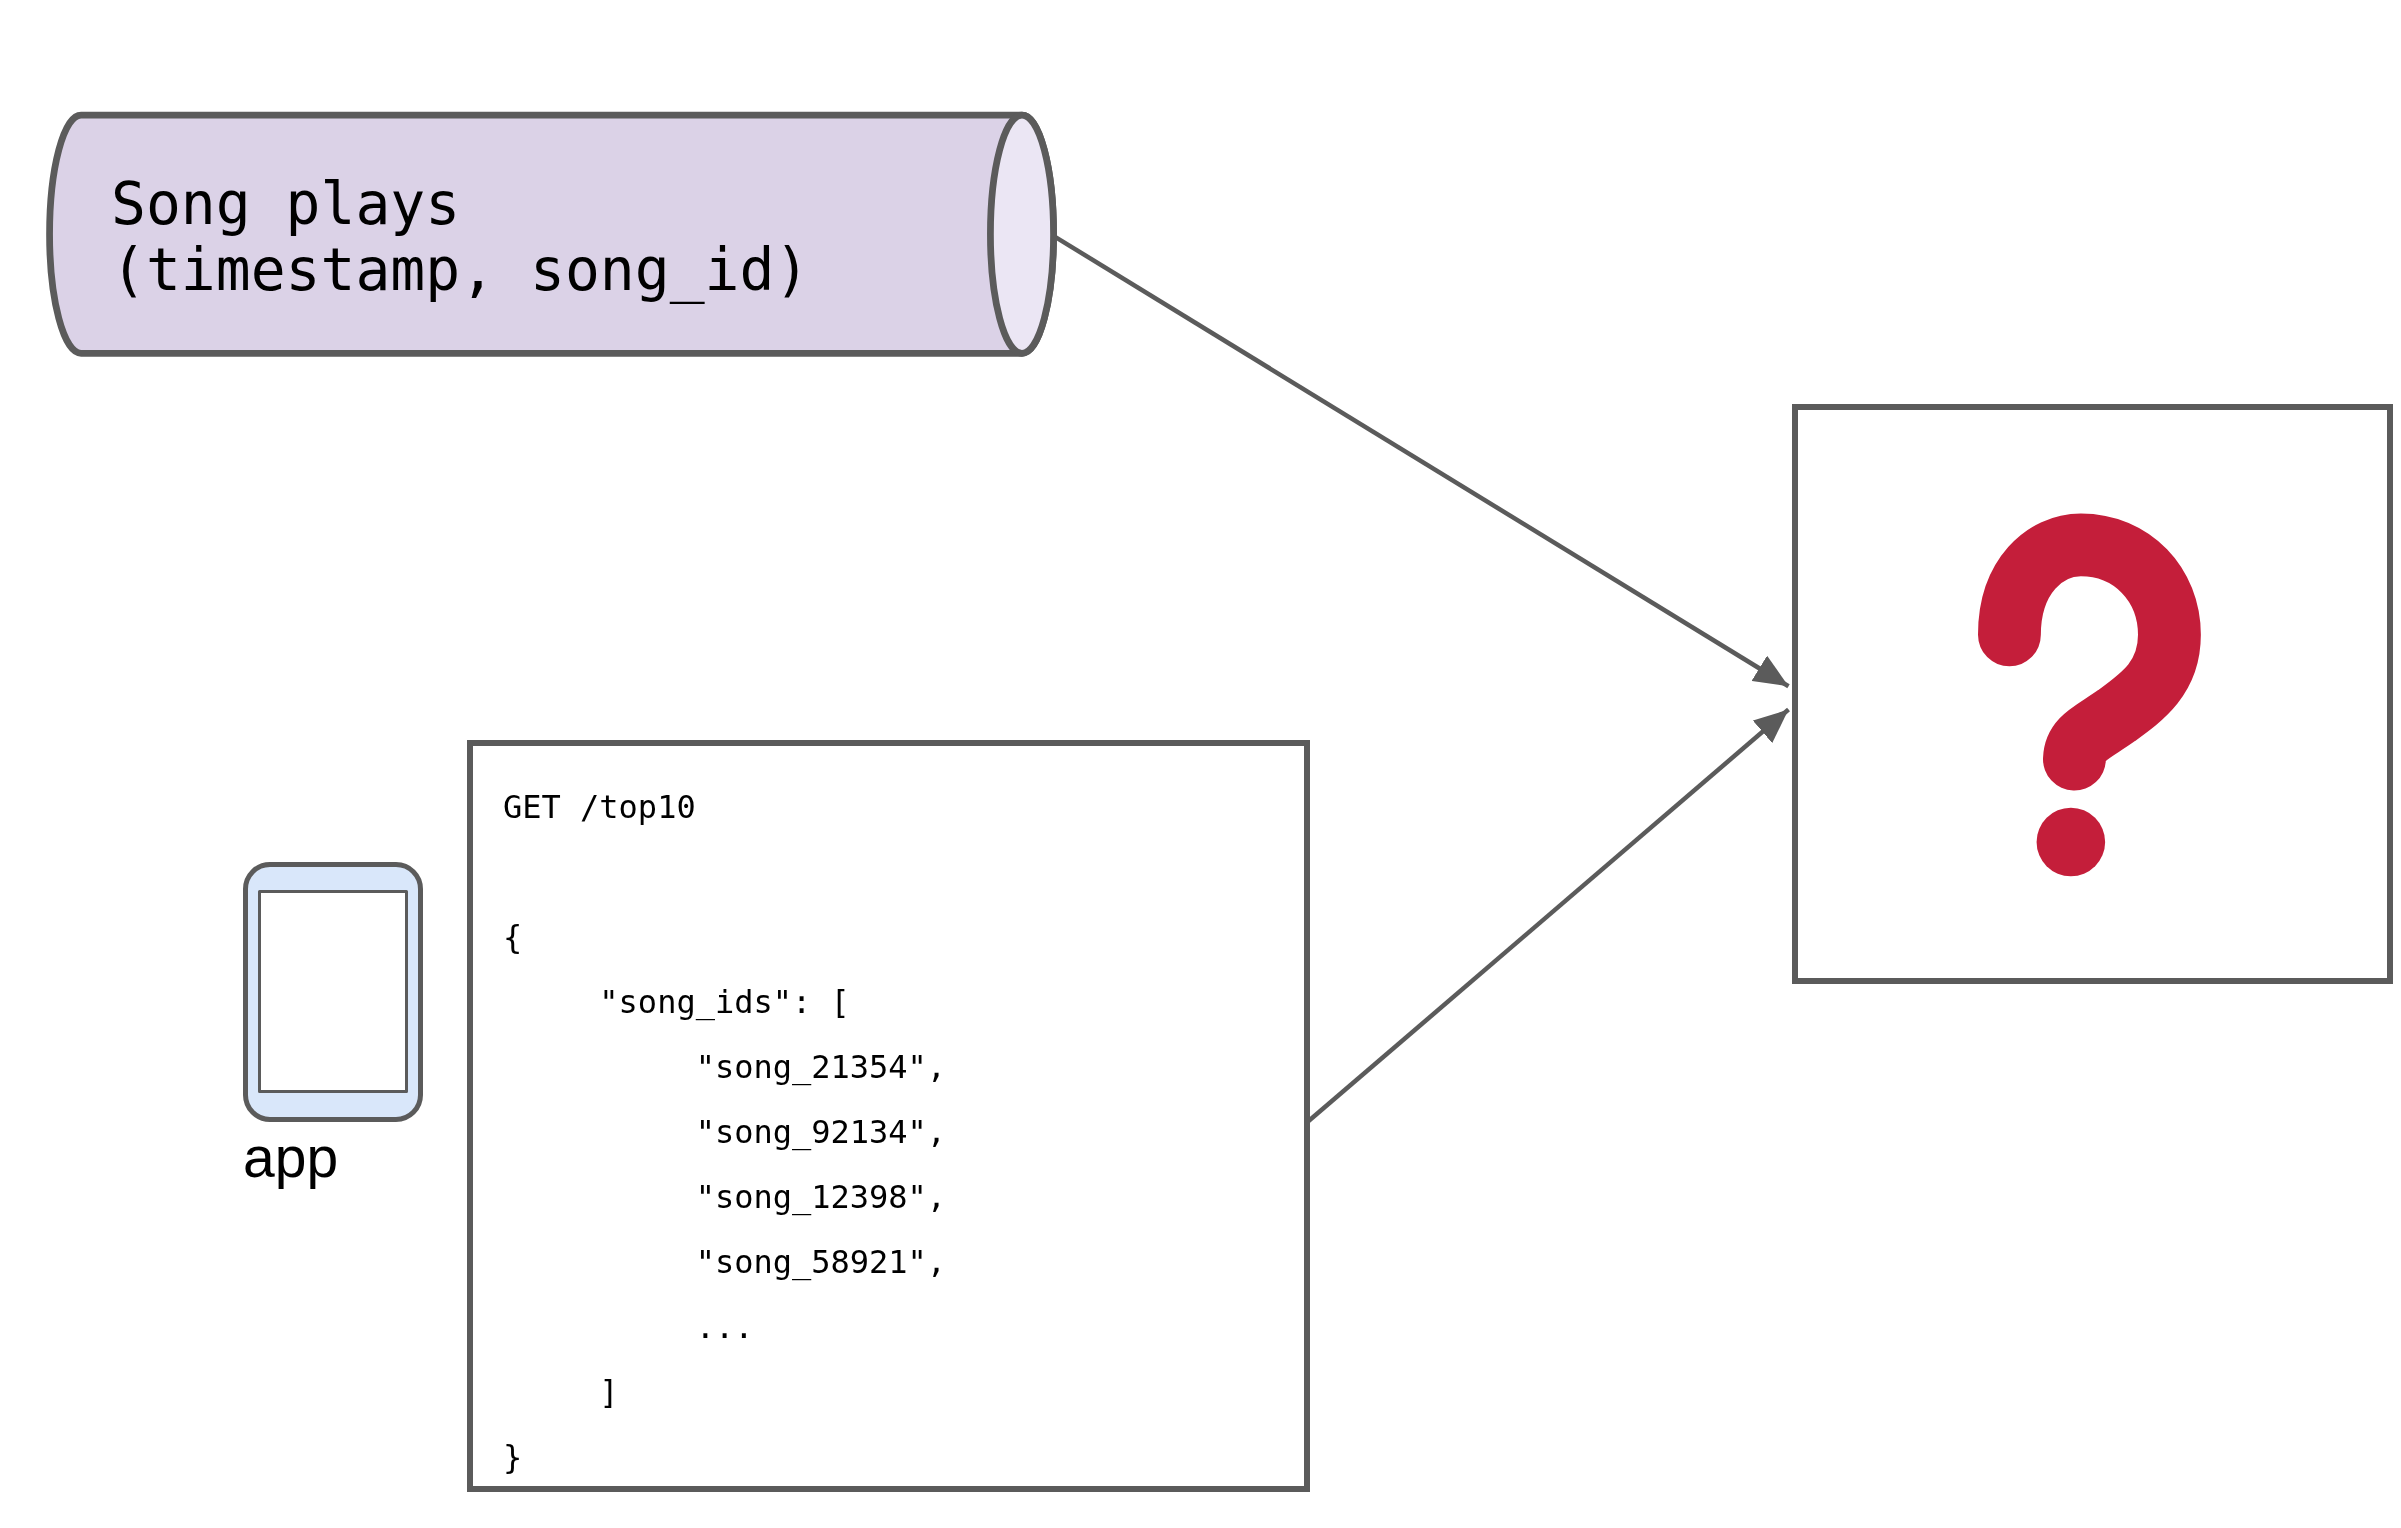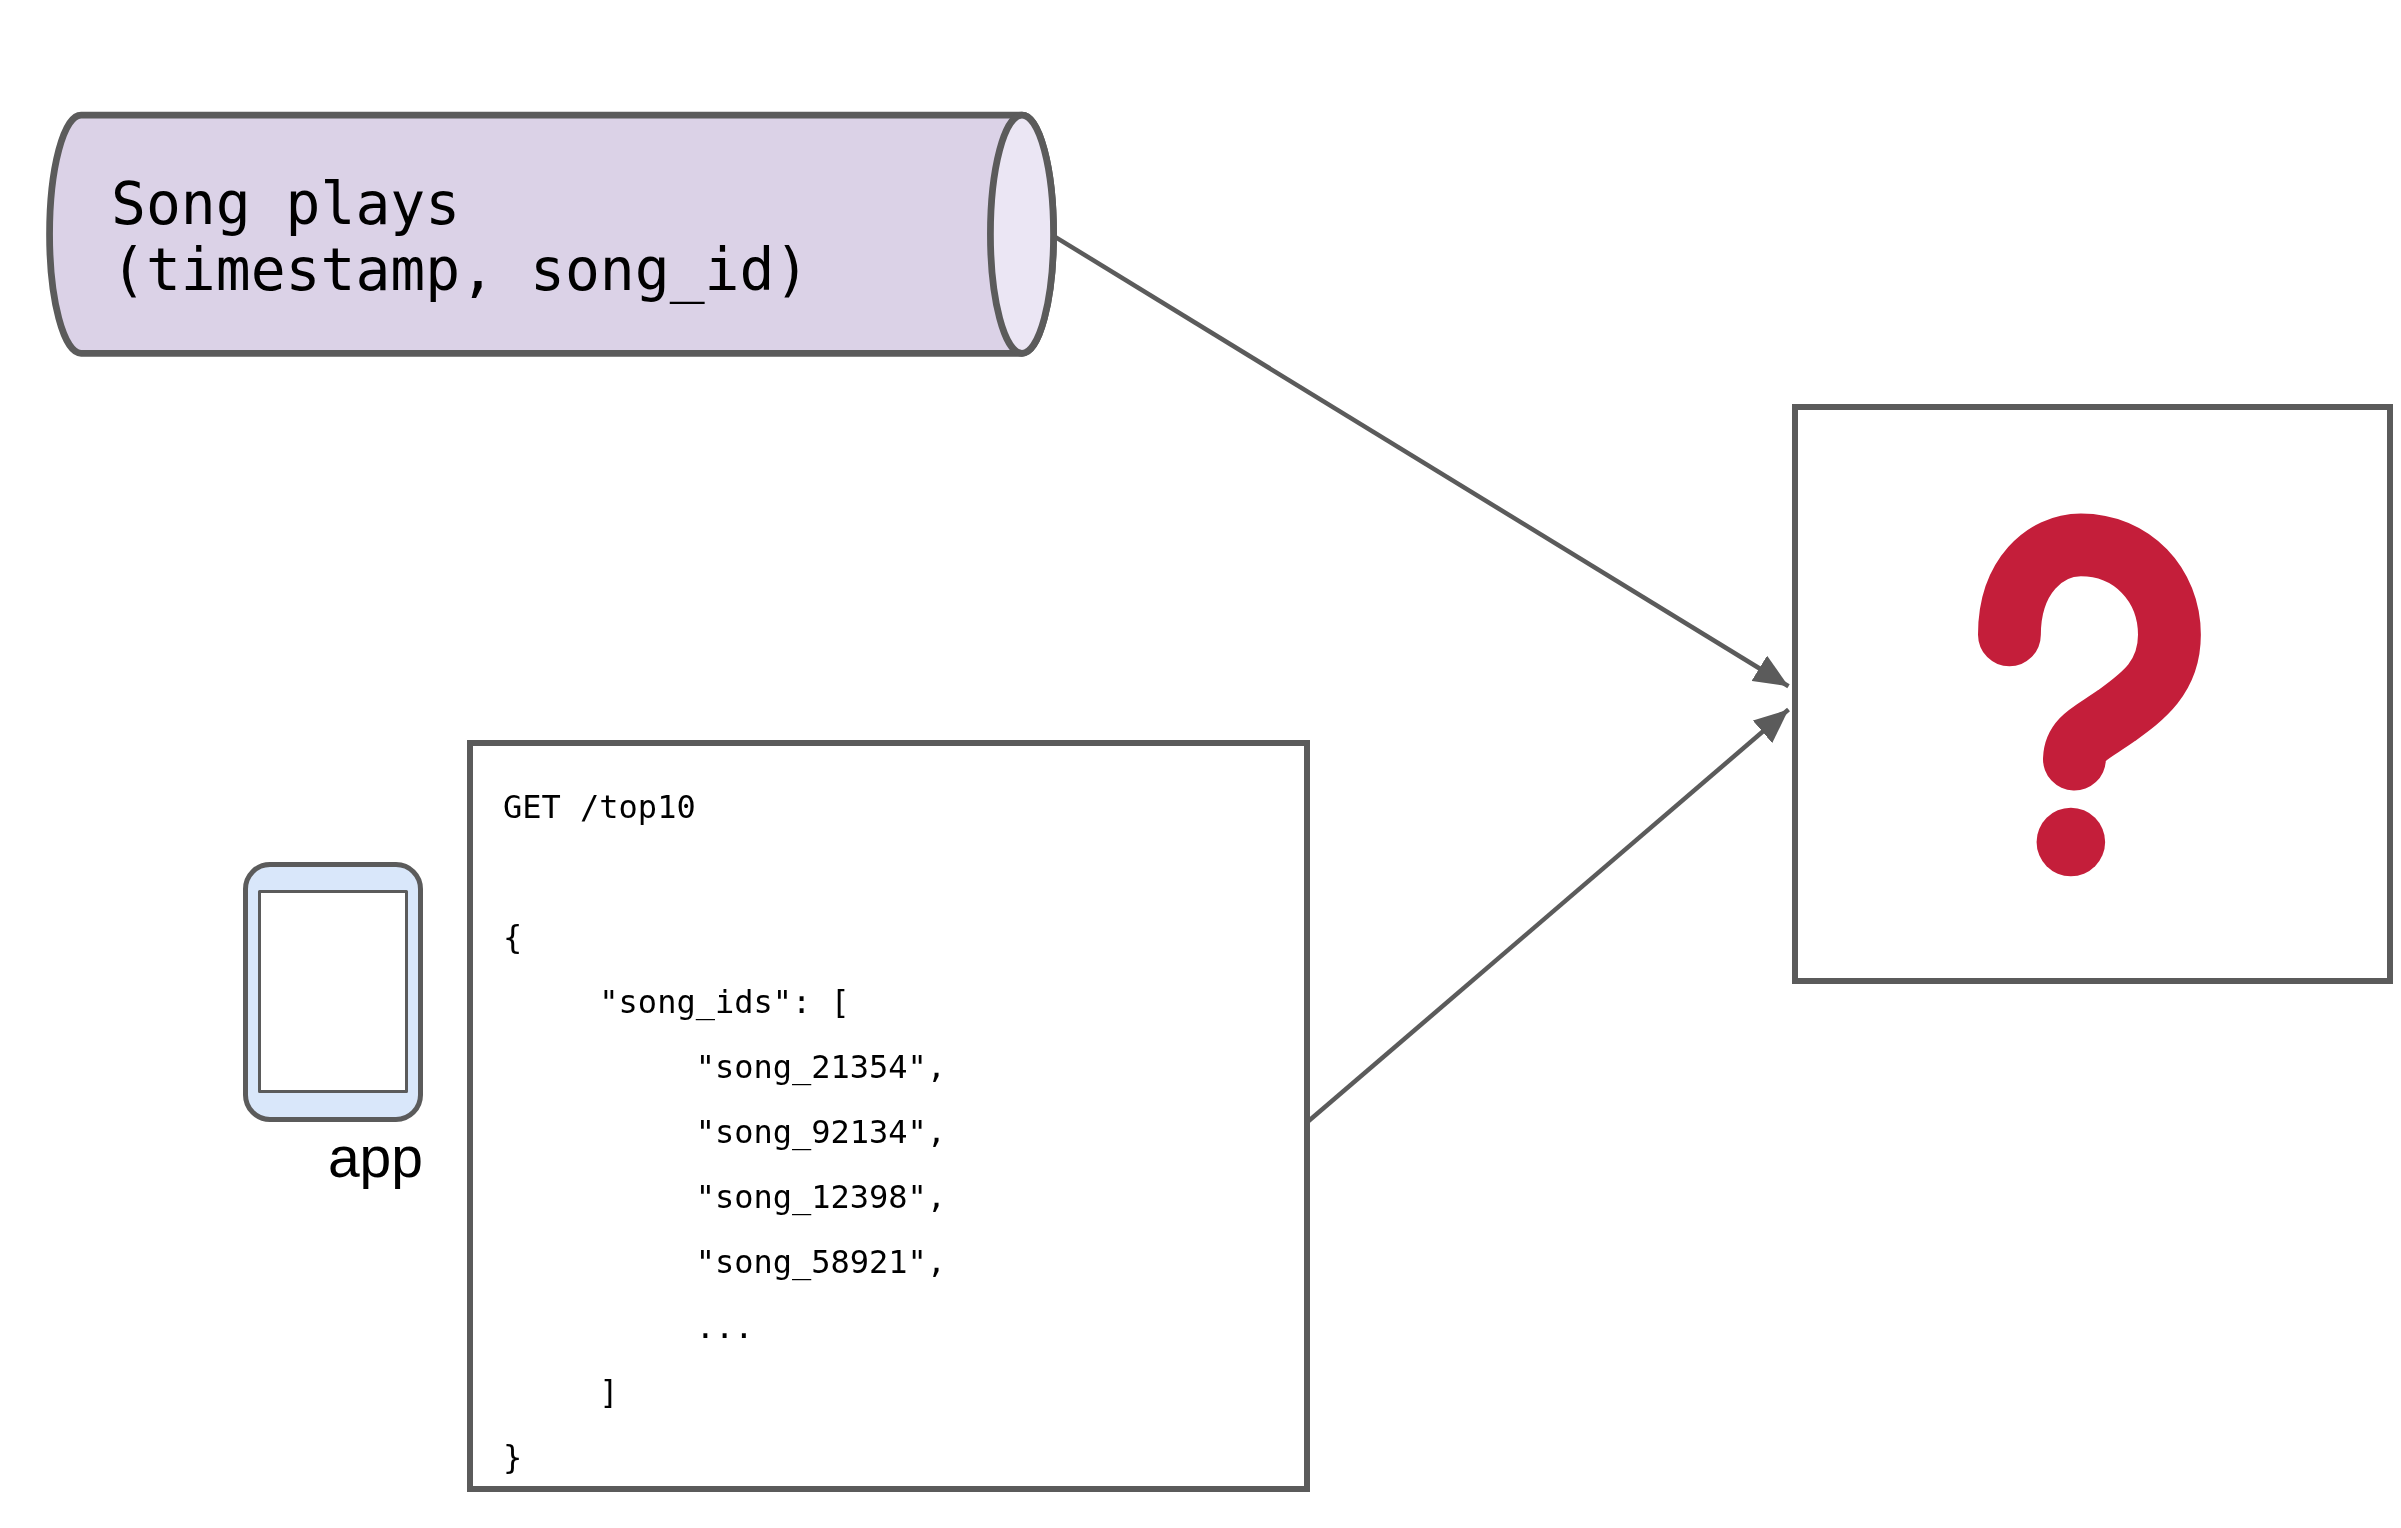--- a/index.html
+++ b/index.html
@@ -50,21 +50,21 @@
   }
   .phone-screen{
     position:absolute;left:9.8px;top:23px;
     width:150px;height:203px;
     background:var(--surface);
     border:3px solid var(--stroke);
     border-radius:1.5px;
   }
   .app-label{
     position:absolute;left:225px;top:1126px;
-    width:180px;text-align:right;
+    width:180px;text-align:left;
     font-size:57px;line-height:63px;
     color:var(--text);
   }
   .unknown-box{
     position:absolute;left:1774px;top:404px;
     width:601px;height:580px;
     background:var(--surface);
     border:6px solid var(--stroke);
   }
   .question-svg{position:absolute;left:160px;top:97px;}

